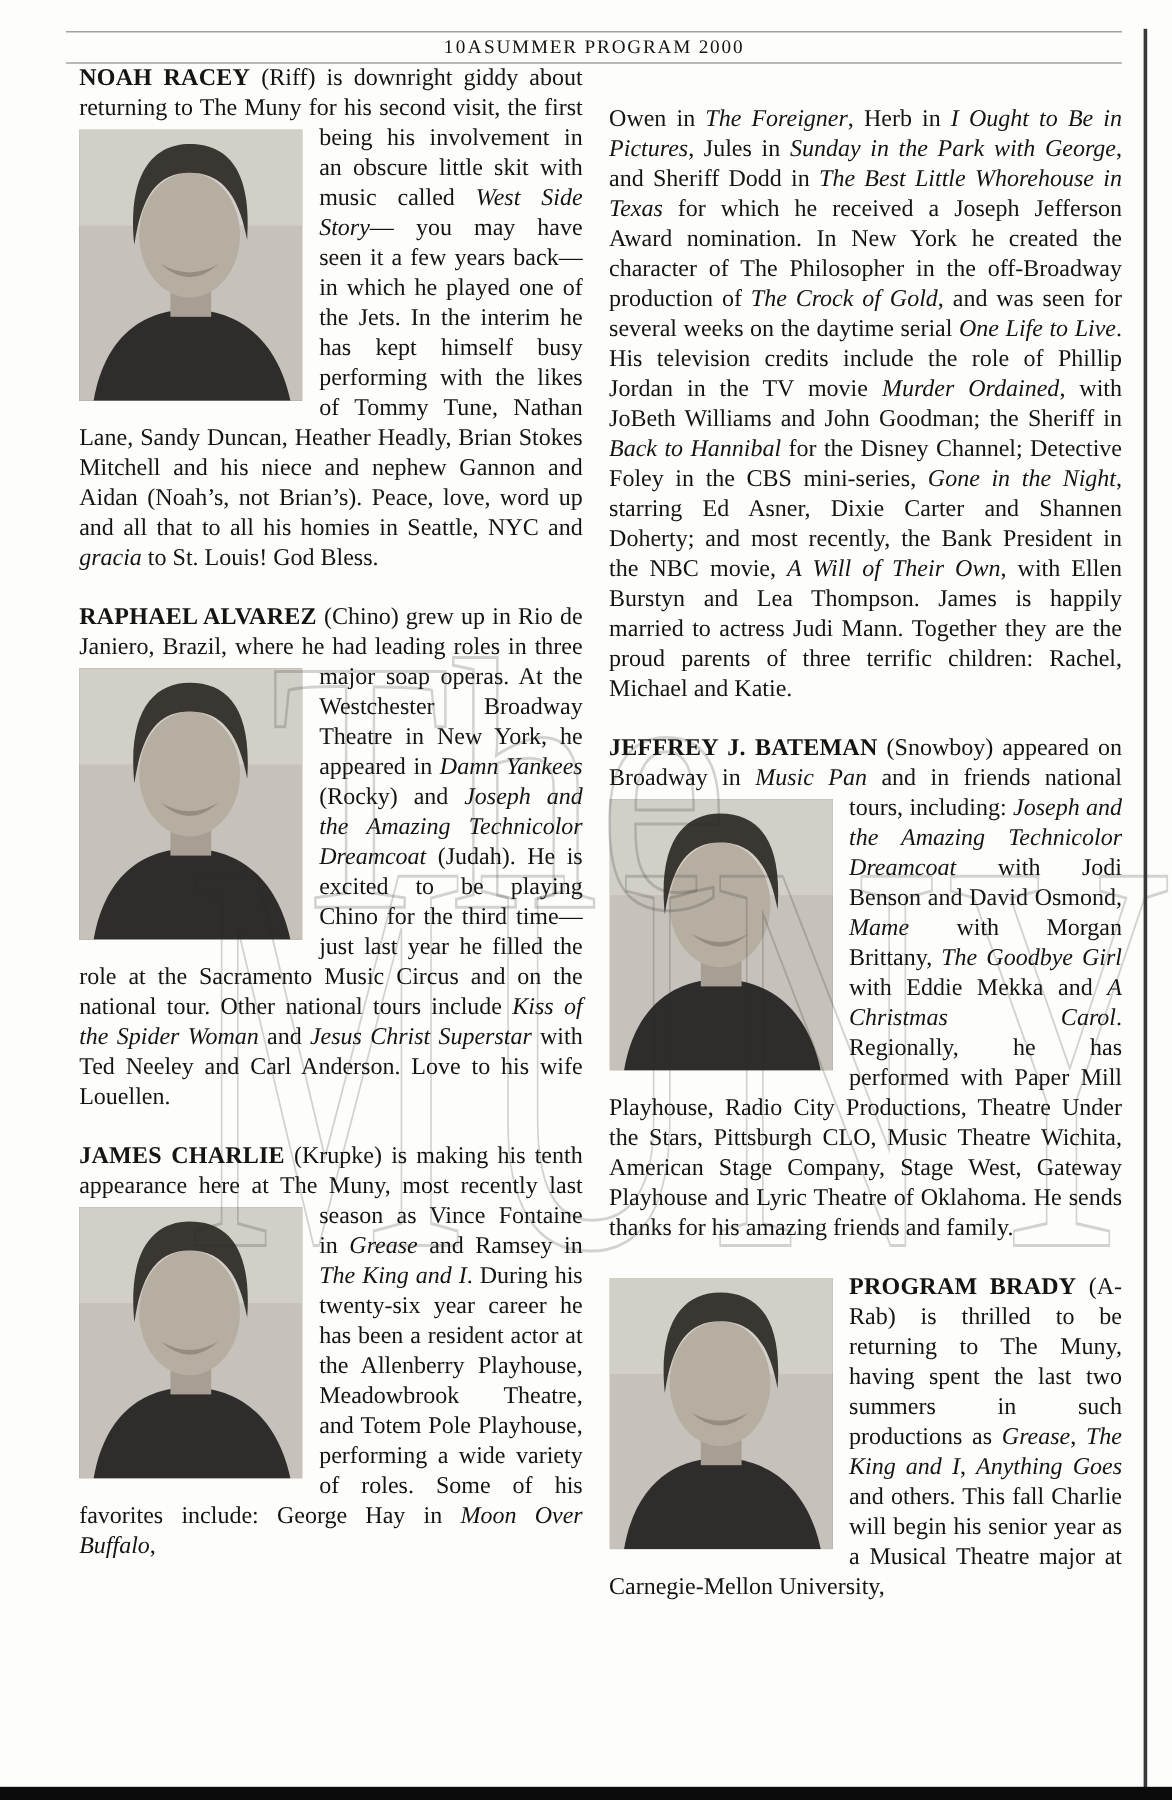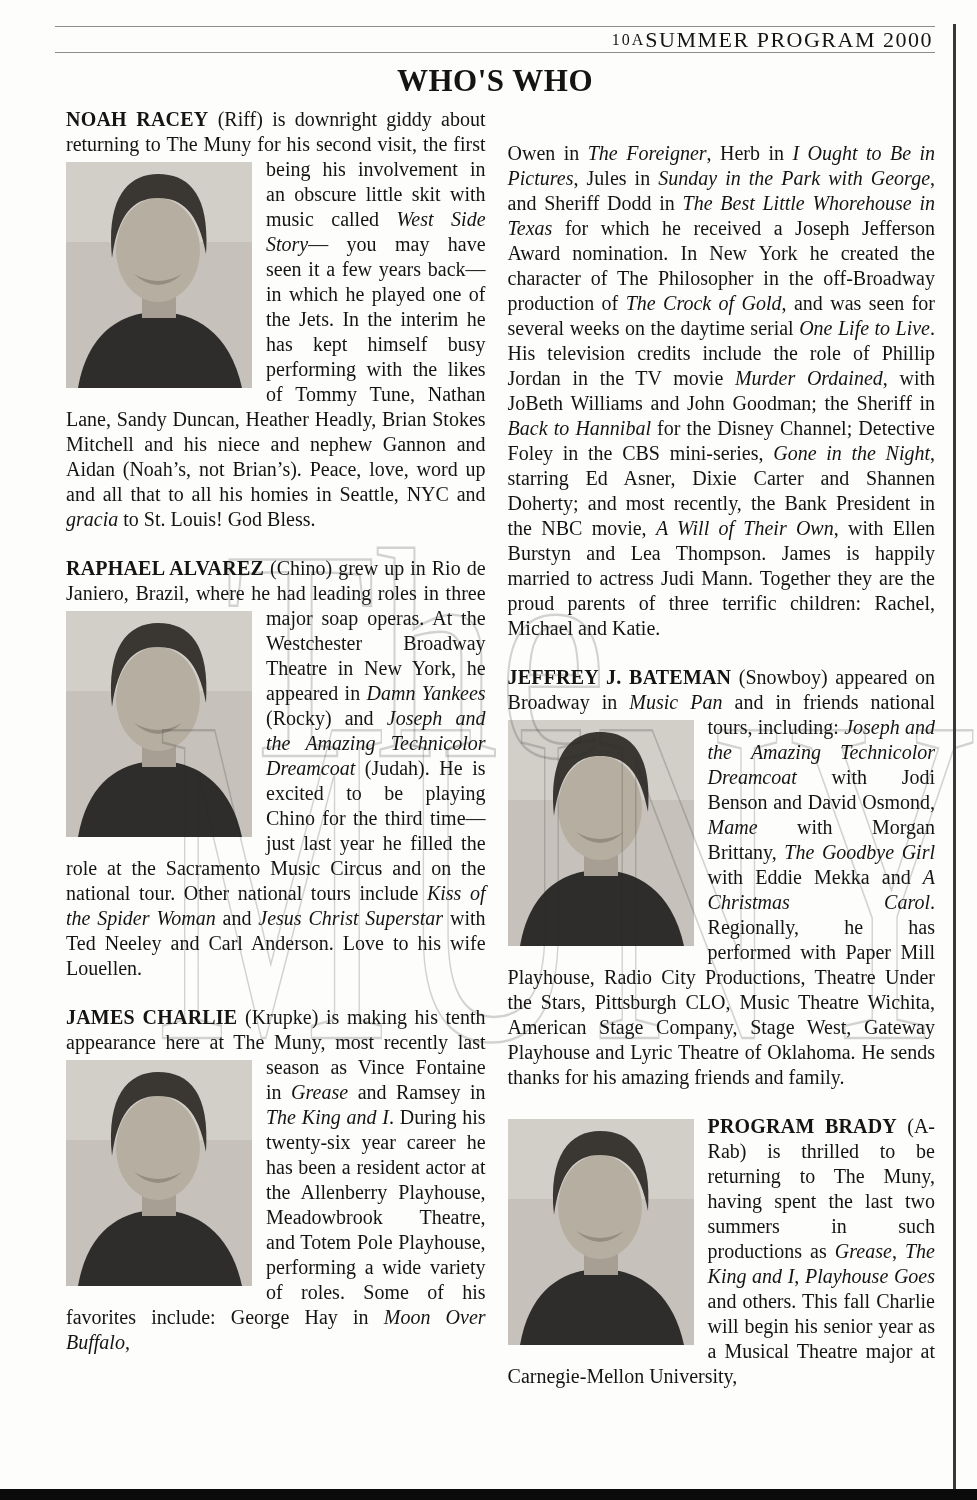--- a/index.html
+++ b/index.html
@@ -6,24 +6,24 @@
   body{
     width:977px;height:1500px;position:relative;overflow:hidden;
     background:#fdfdfb;color:#151412;
     font-family:"Liberation Serif","DejaVu Serif",serif;
   }
   .page{position:absolute;left:0;top:0;width:977px;height:1500px;}
   .content{position:absolute;left:55px;top:26px;width:880px;}
 
   
   .masthead{border-top:1.5px solid #8d8d8a;border-bottom:1.5px solid #8d8d8a;
-    display:flex;justify-content:flex-end;align-items:center;
+    display:flex;justify-content:center;align-items:center;
     padding:3px 2px 2px 2px;height:20px;}
   .masthead .pg{font-size:16px;letter-spacing:2px;}
-  .masthead .prog{font-size:22px;letter-spacing:1.5px;}
+  .masthead .prog{font-size:16px;letter-spacing:1.5px;}
 
   
   h1.whoswho{margin:10px 0 8px 0;text-align:center;font-size:31px;
     font-weight:bold;letter-spacing:0.5px;
     font-family:"Liberation Serif","DejaVu Serif",serif;}
 
   
   .columns{display:flex;gap:22px;align-items:flex-start;}
   .col{text-align:justify;font-size:20px;line-height:25px;}
   .col.left{width:425px;margin-left:11px;}
@@ -59,21 +59,20 @@
 <body>
 
 <div class="page">
   <div class="content">
 
     <div class="masthead">
       <span class="pg">10A</span>
       <span class="prog">SUMMER PROGRAM 2000</span>
     </div>
 
-    <h1 class="whoswho">WHO'S WHO</h1>
 
     <div class="columns">
       <div class="col left">
         <p class="bio"><b>NOAH RACEY</b><span> (Riff) is downright giddy about returning to The Muny for his second </span><span class="headshot">
               <svg viewBox="0 0 93 113" preserveAspectRatio="none">
                 <rect width="93" height="113" fill="#c6c2bb"></rect>
                 <rect width="93" height="40" fill="#d2cec8"></rect>
                 <path d="M6,113 C11,84 29,75 46,75 C64,75 82,85 88,113 Z" fill="#2f2d2b"></path>
                 <rect x="38" y="60" width="17" height="18" fill="#a89f94"></rect>
                 <ellipse cx="46" cy="44" rx="21" ry="26" fill="#b7aea2"></ellipse>
@@ -120,21 +119,21 @@
         <p class="bio"><span class="headshot">
               <svg viewBox="0 0 93 113" preserveAspectRatio="none">
                 <rect width="93" height="113" fill="#c6c2bb"></rect>
                 <rect width="93" height="40" fill="#d2cec8"></rect>
                 <path d="M6,113 C11,84 29,75 46,75 C64,75 82,85 88,113 Z" fill="#2f2d2b"></path>
                 <rect x="38" y="60" width="17" height="18" fill="#a89f94"></rect>
                 <ellipse cx="46" cy="44" rx="21" ry="26" fill="#b7aea2"></ellipse>
                 <path d="M23,48 C20,18 31,6 46,6 C62,6 72,17 70,46 C66,25 58,18 46,18 C33,18 26,27 23,48 Z" fill="#3a3733"></path>
                 <path d="M34,56 q12,7 24,0 q-12,11 -24,0 Z" fill="#8d8378" opacity="0.8"></path>
               </svg>
-            </span><b>PROGRAM BRADY</b><span> (A-Rab) is thrilled to be returning to The Muny, having spent the last two summers in such productions as </span><i>Grease</i><span>, </span><i>The King and I</i><span>, </span><i>Playhouse Goes</i><span> and others. This fall Charlie will begin his senior year as a Musical Theatre major at Carnegie-Mellon University,</span></p>
+            </span><b>PROGRAM BRADY</b><span> (A-Rab) is thrilled to be returning to The Muny, having spent the last two summers in such productions as </span><i>Grease</i><span>, </span><i>The King and I</i><span>, </span><i>Anything Goes</i><span> and others. This fall Charlie will begin his senior year as a Musical Theatre major at Carnegie-Mellon University,</span></p>
       </div>
     </div>
   </div>
 
   <div class="watermark">
     <span class="wm wm-the">The</span>
     <span class="wm wm-muny">MUNY</span>
   </div>
 
   <div class="edge-right"></div>

